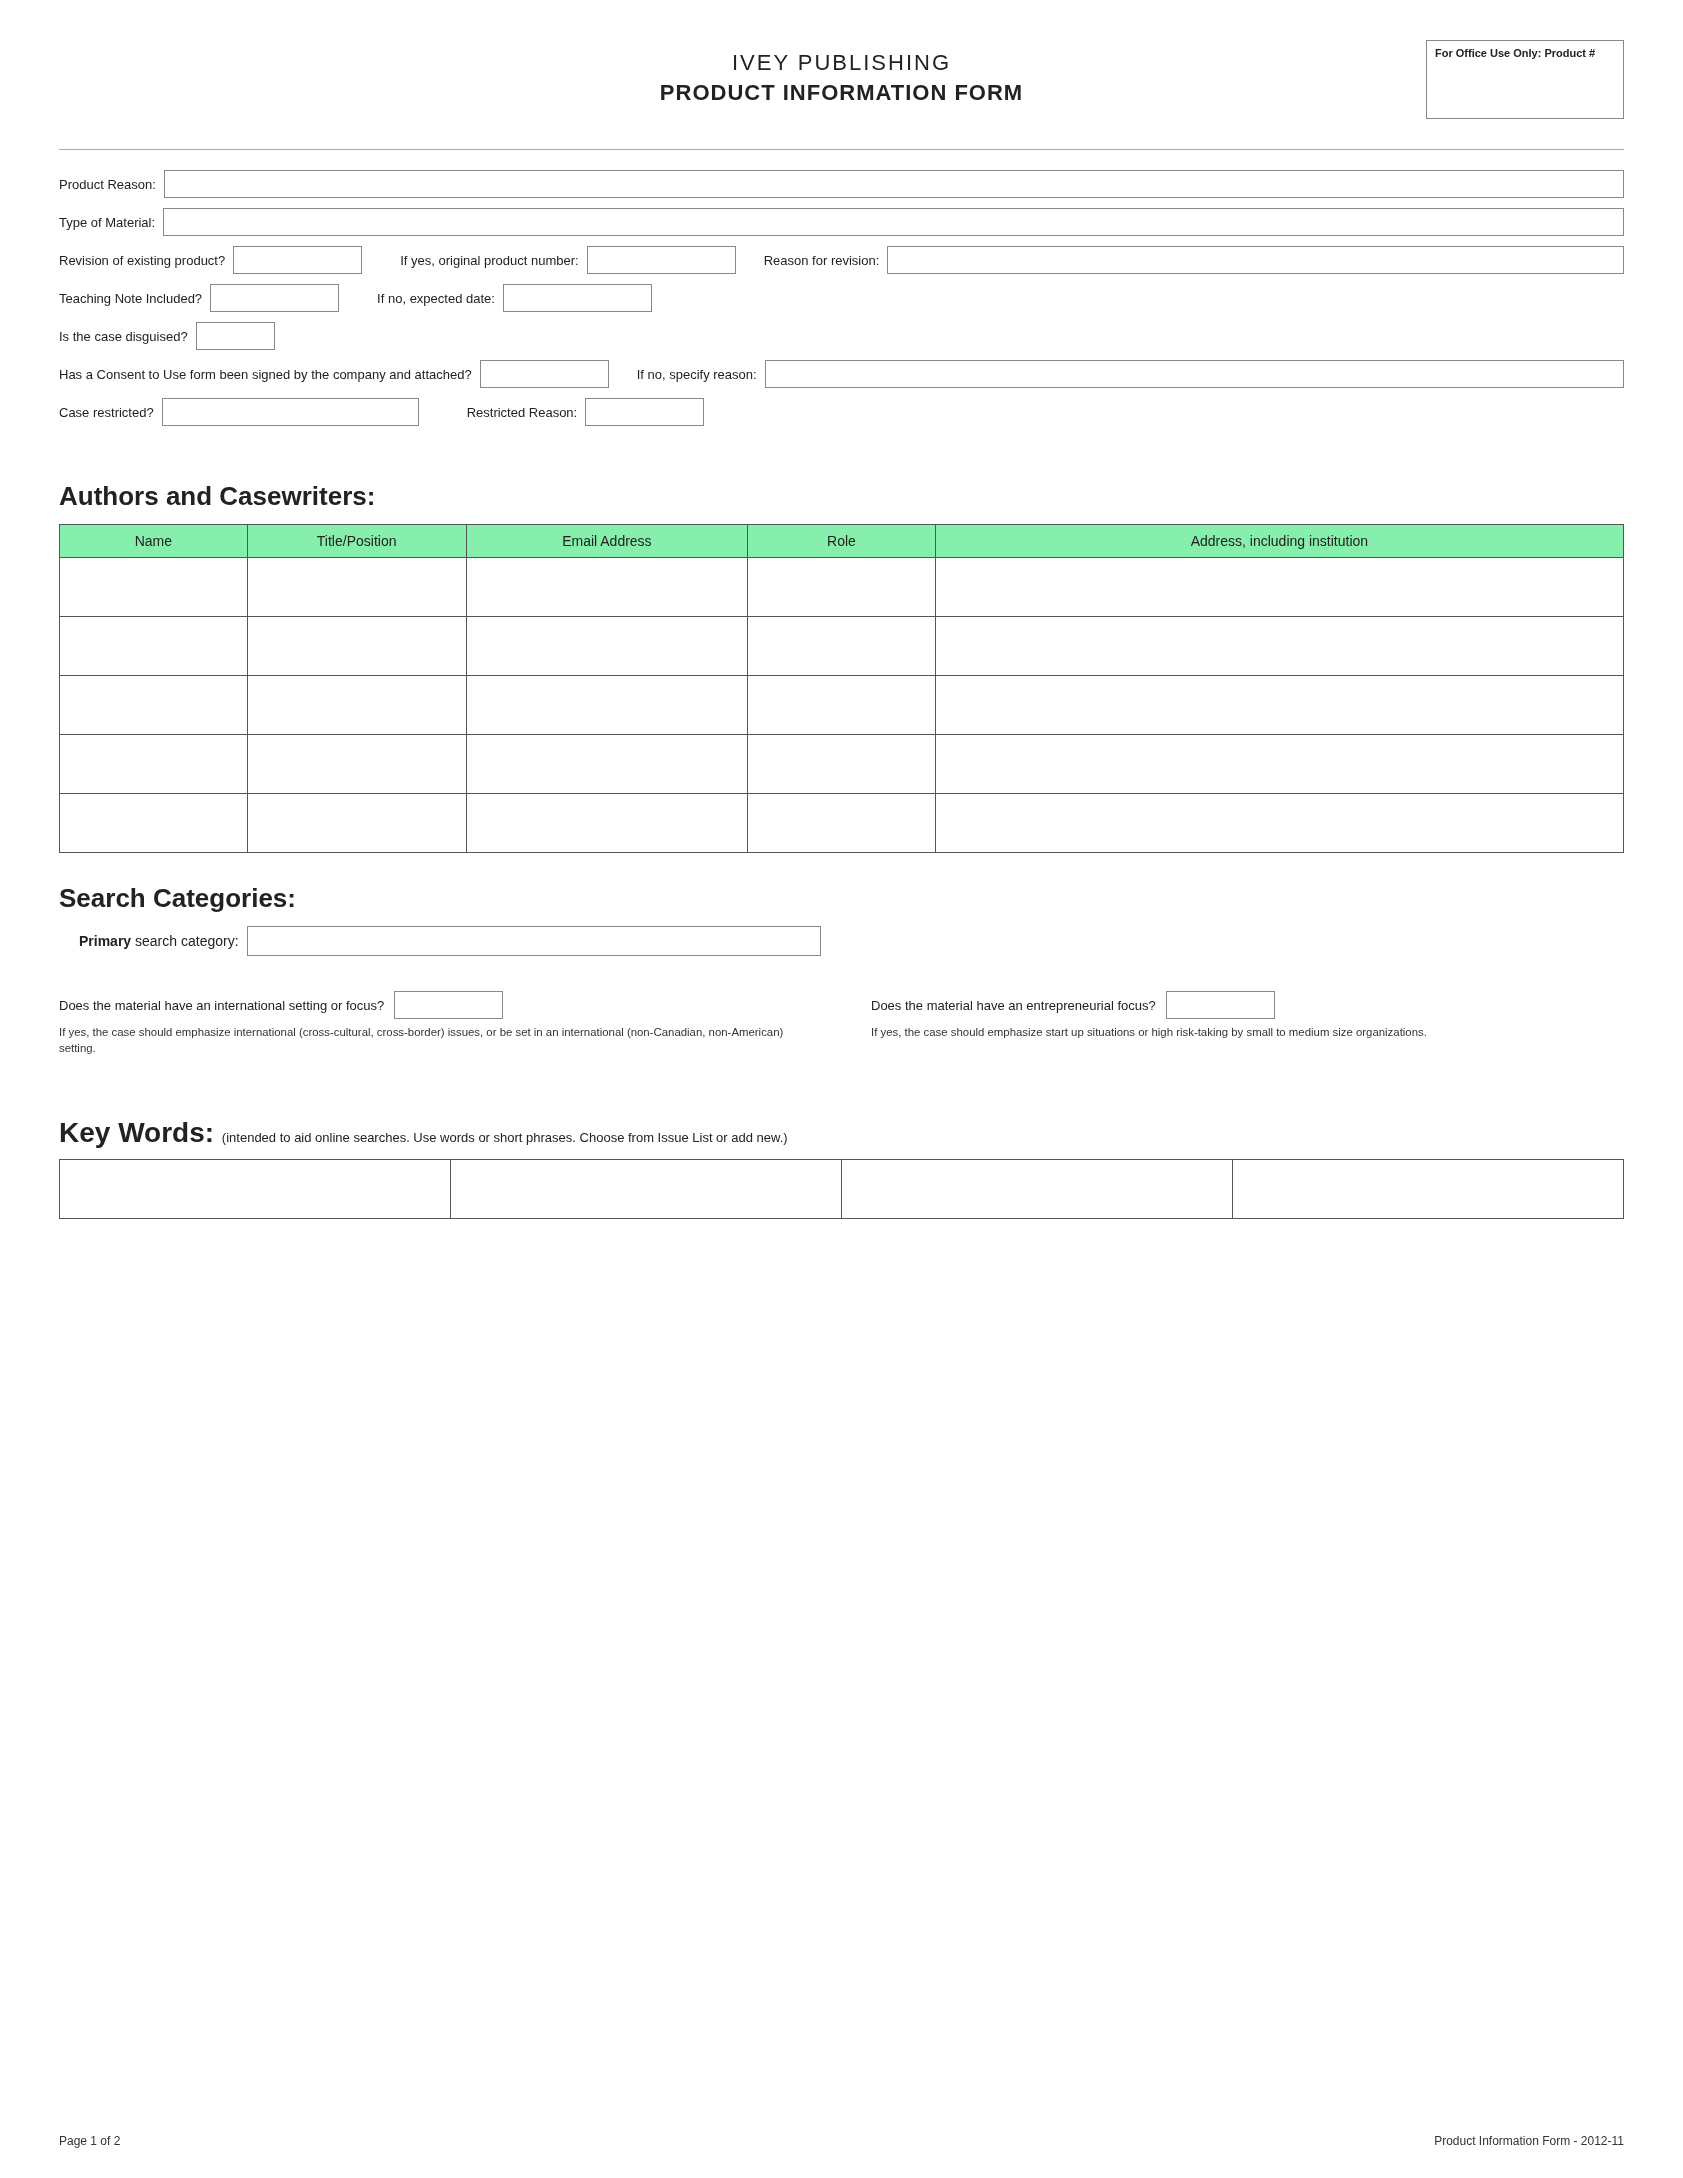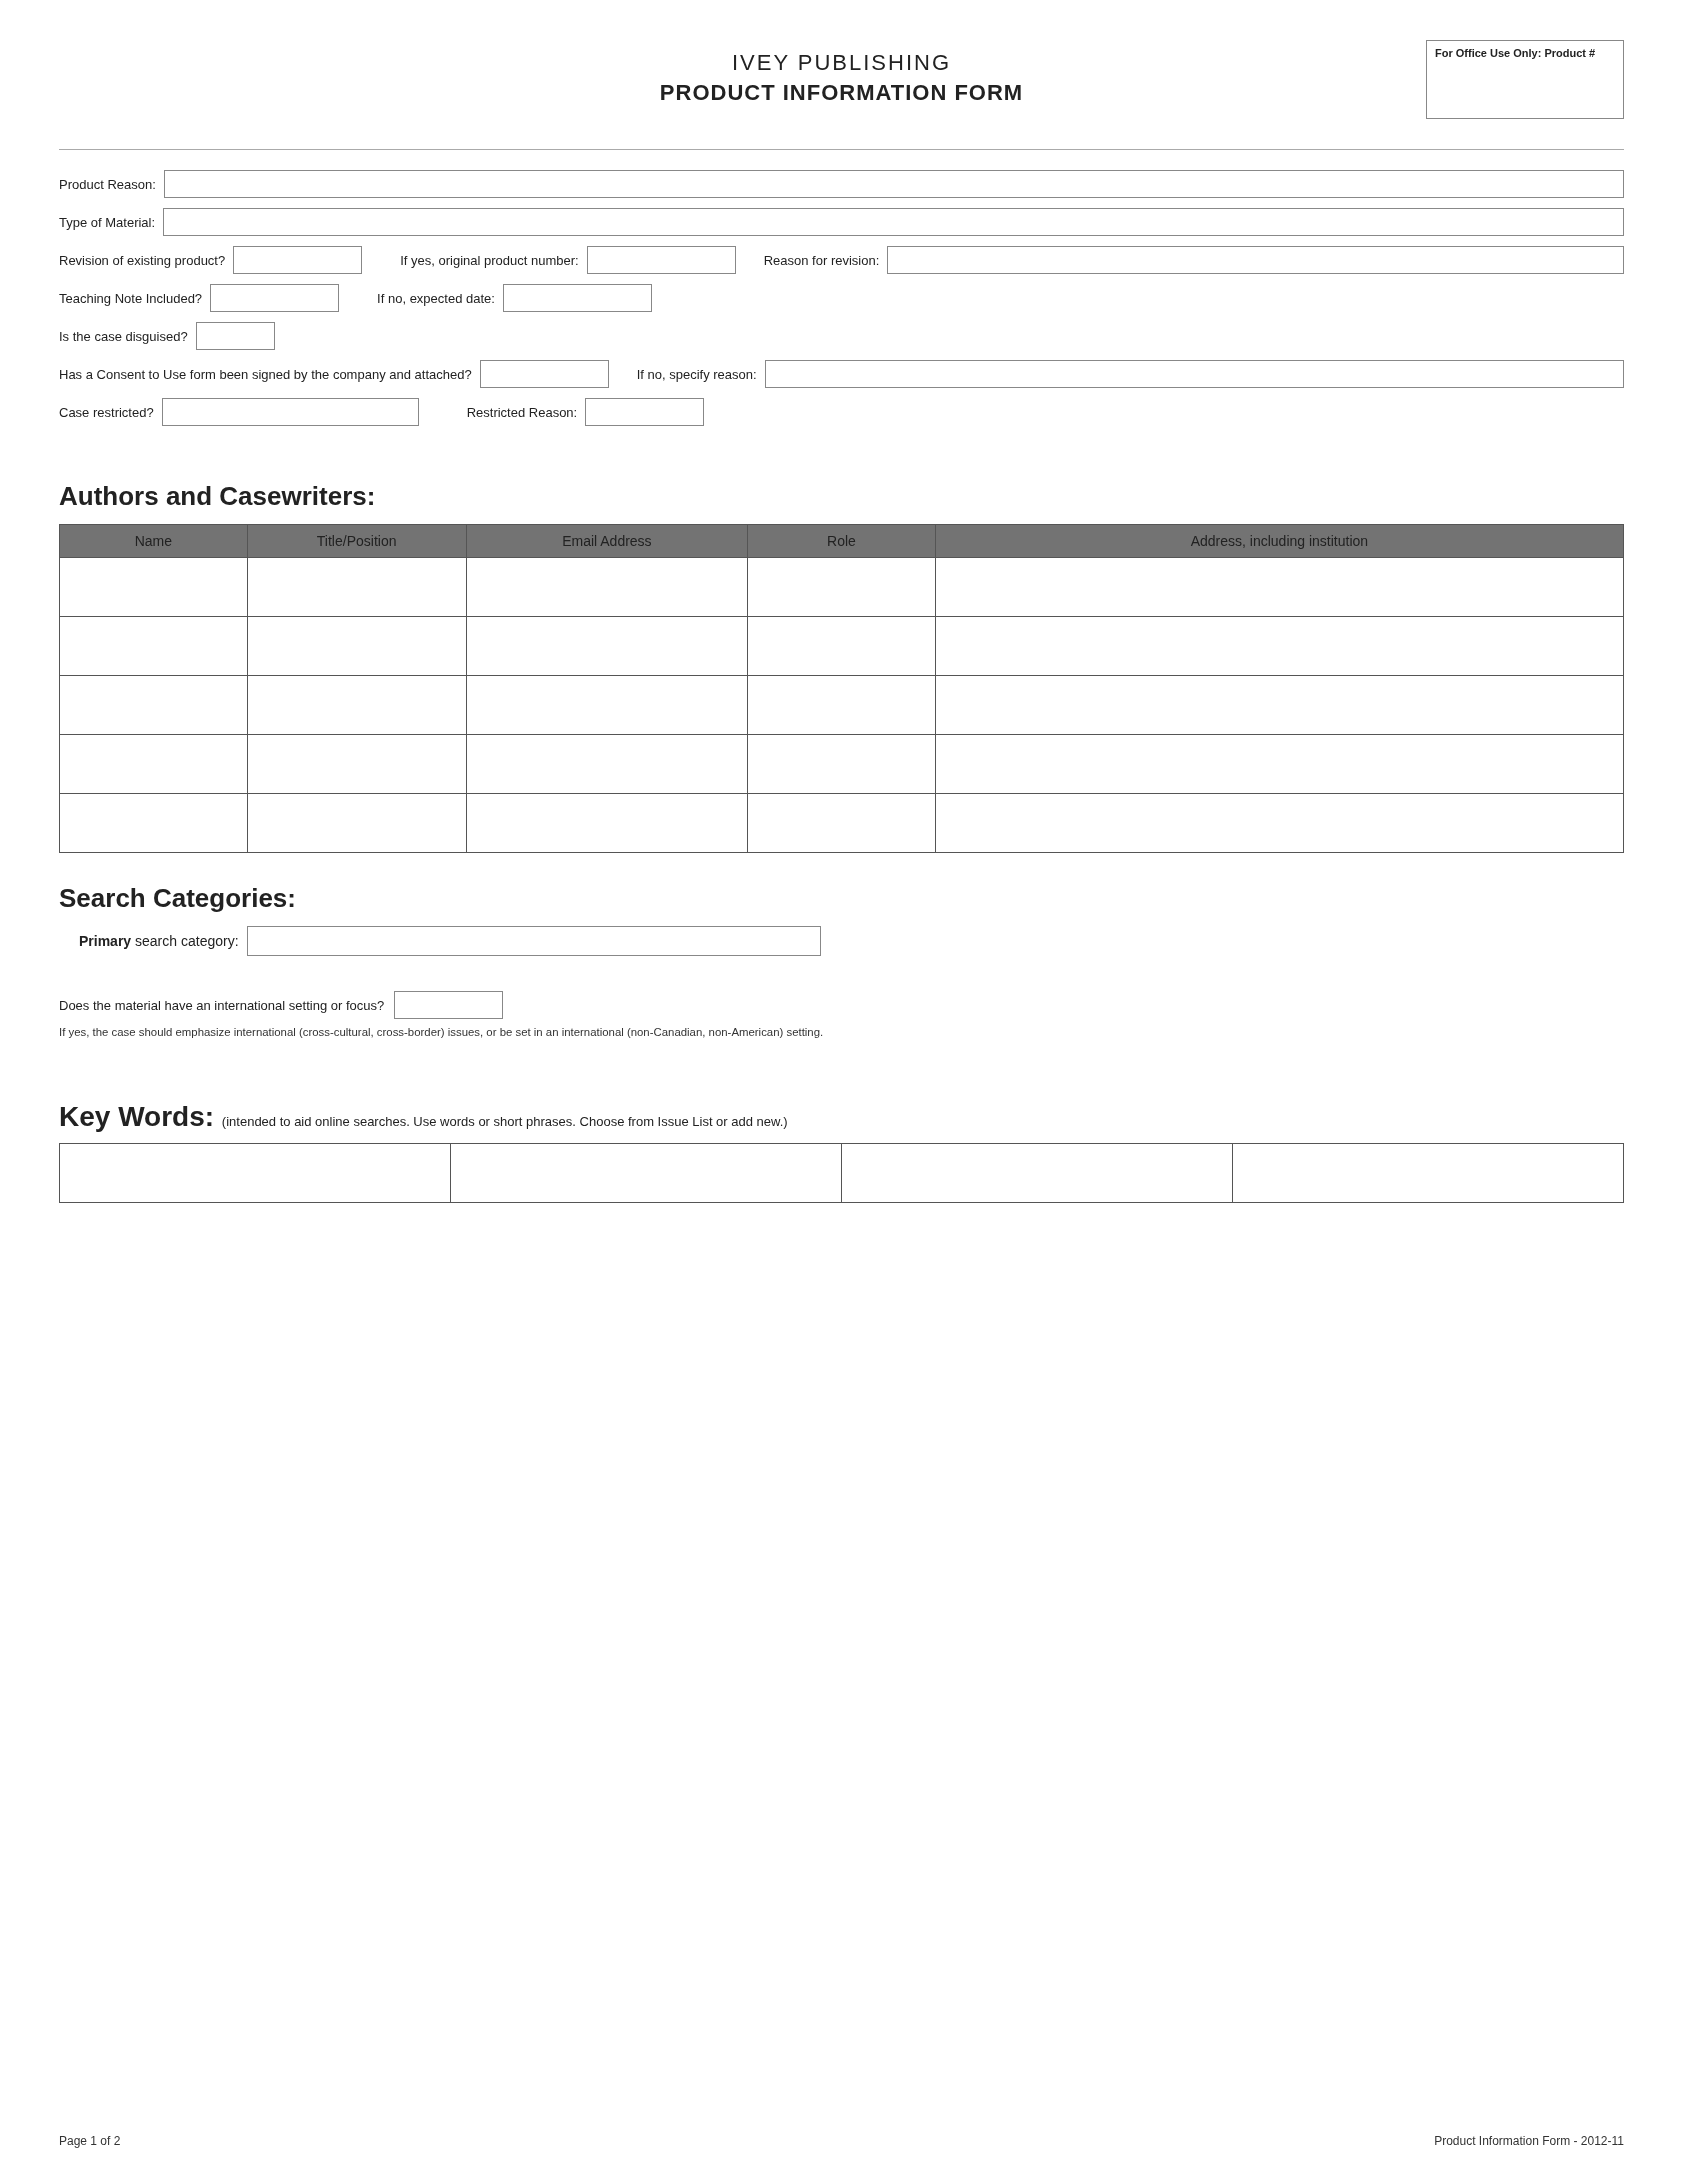--- a/index.html
+++ b/index.html
@@ -98,21 +98,21 @@
       border-collapse: collapse;
       margin-bottom: 30px;
     }
 
     .authors-table th {
       border: 1.5px solid #555;
       padding: 8px 10px;
       text-align: center;
       font-weight: normal;
       font-size: 14px;
-      background: #737373;
+      background: #86efac;
     }
 
     .authors-table td {
       border: 1.5px solid #555;
       padding: 0;
       height: 59px;
     }
 
     .primary-row {
       display: flex;
@@ -346,20 +346,27 @@
 
 <br>
 
 <div class="focus-row">
   <div class="focus-col">
     <div class="focus-question-row">
       <span>Does the material have an international setting or focus?</span>
       <div class="input-box" style="width:109px;"></div>
     </div>
     <div class="focus-note">If  yes, the case should emphasize international (cross-cultural, cross-border) issues,  or be set in an international (non-Canadian, non-American) setting.</div>
+  </div>
+  <div class="focus-col">
+    <div class="focus-question-row">
+      <span>Does the material have an entrepreneurial focus?</span>
+      <div class="input-box" style="width:109px;"></div>
+    </div>
+    <div class="focus-note">If yes, the case should emphasize start up situations or high risk-taking by small to medium size organizations.</div>
   </div>
 </div>
 
 <br><br>
 
 
 <div class="keywords-section">
   <div class="keywords-heading">
     <span>Key Words:</span>
     <span class="keywords-subtext">(intended to aid online searches. Use words or short phrases.  Choose from Issue List or add new.)</span>

